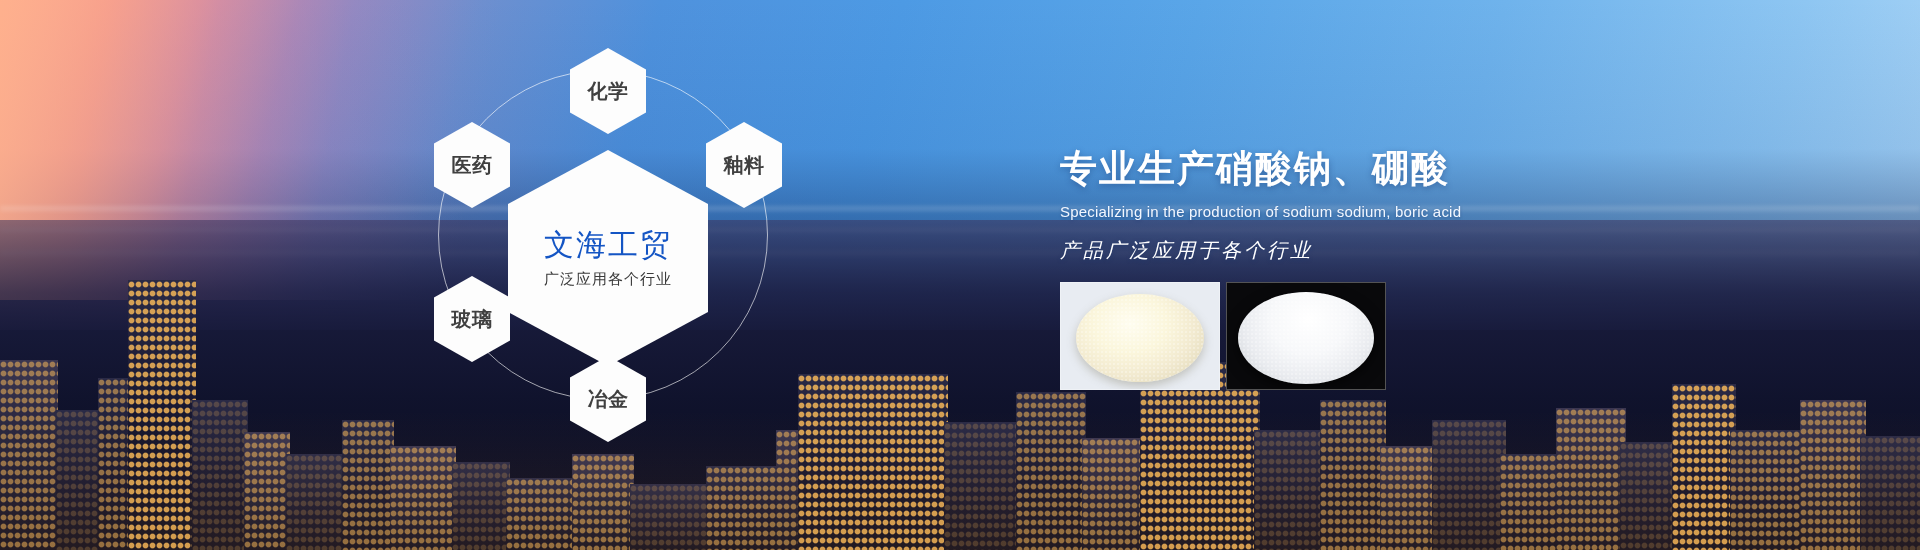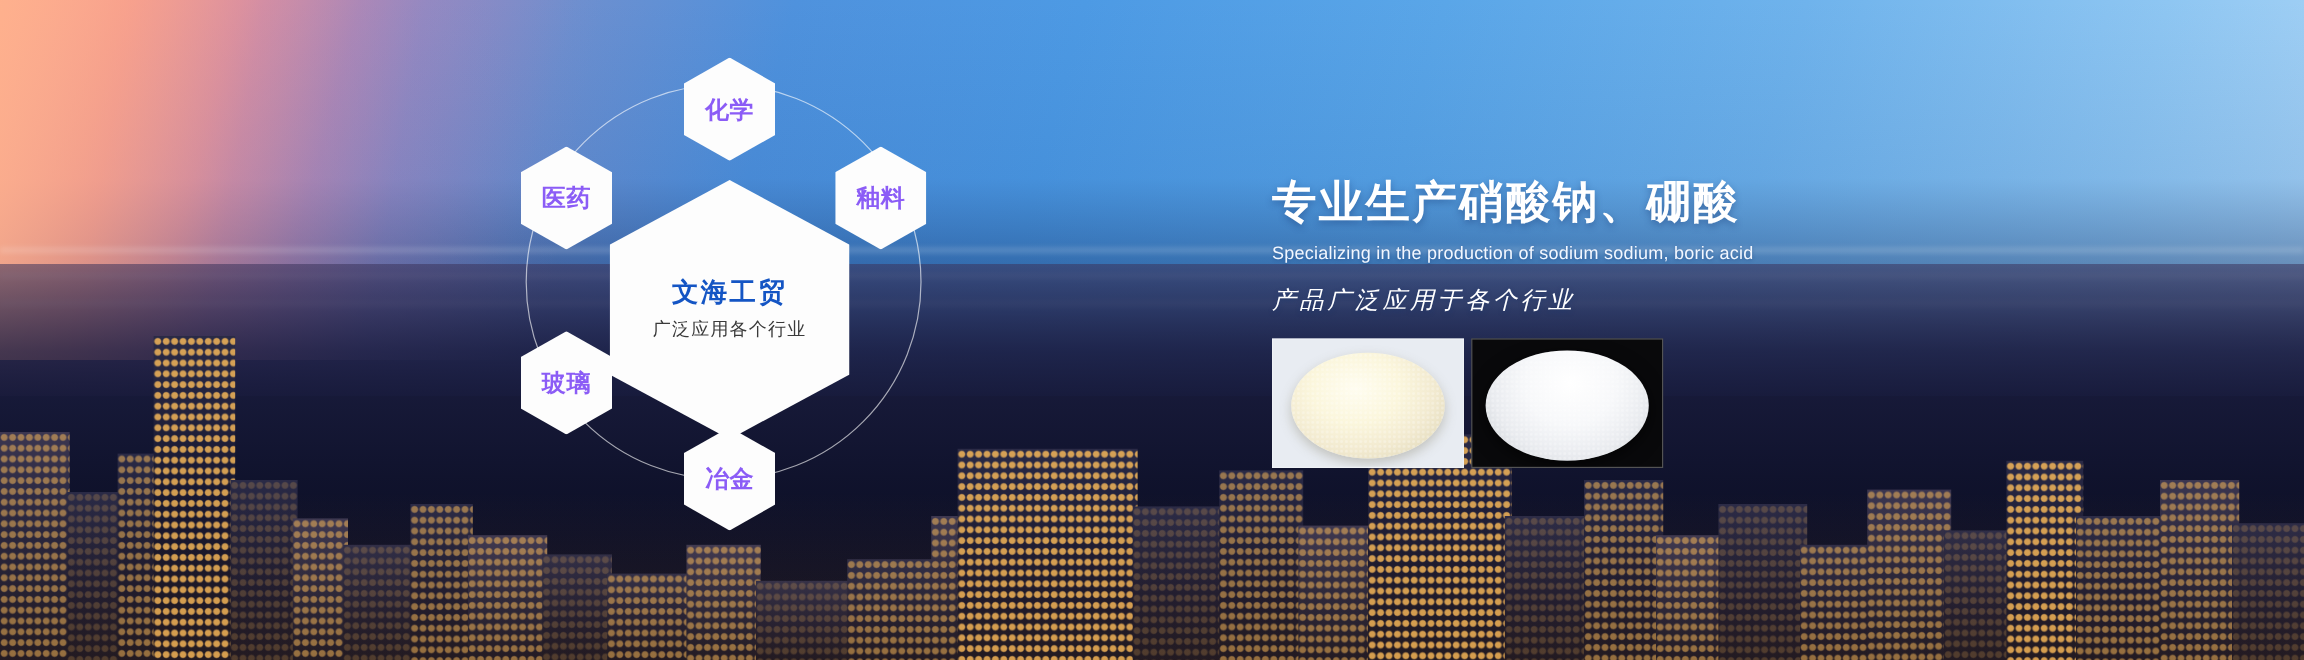--- a/index.html
+++ b/index.html
@@ -125,36 +125,36 @@
     position:absolute;
     display:flex; flex-direction:column;
     align-items:center; justify-content:center;
     background:#fdfdfd;
     clip-path:polygon(50% 0%,100% 25%,100% 75%,50% 100%,0% 75%,0% 25%);
     box-shadow:0 0 14px rgba(255,255,255,0.25);
   }
   .hex-sm {
     width:76px; height:86px;
     font-size:20px; font-weight:bold;
-    color:#8b5cf6; letter-spacing:.5px;
+    color:#404040; letter-spacing:.5px;
   }
   .hex-center {
     left:88px; top:132px;
     width:200px; height:216px;
   }
   .hex-center .title {
-    font-size:22px; font-weight:bold; color:#1455c4;
+    font-size:30px; font-weight:normal; color:#1455c4;
     letter-spacing:2px; line-height:1.1;
   }
   .hex-center .sub {
     margin-top:9px;
     font-size:15px; color:#3a3a3a; letter-spacing:1px;
   }
   .h-chem   { left:150px; top:30px; }
-  .h-glaze  { left:276px; top:104px; }
+  .h-glaze  { left:286px; top:104px; }
   .h-elec   { left:286px; top:258px; }
   .h-metal  { left:150px; top:338px; }
   .h-glass  { left:14px;  top:258px; }
   .h-med    { left:14px;  top:104px;text-align:right; }
 
   
   .copy { position:absolute; left:1060px; top:100px; width:700px;margin-top:48px; }
   .copy h1 {
     font-size:37px; font-weight:bold; color:#ffffff;
     letter-spacing:2px; line-height:1.15;

